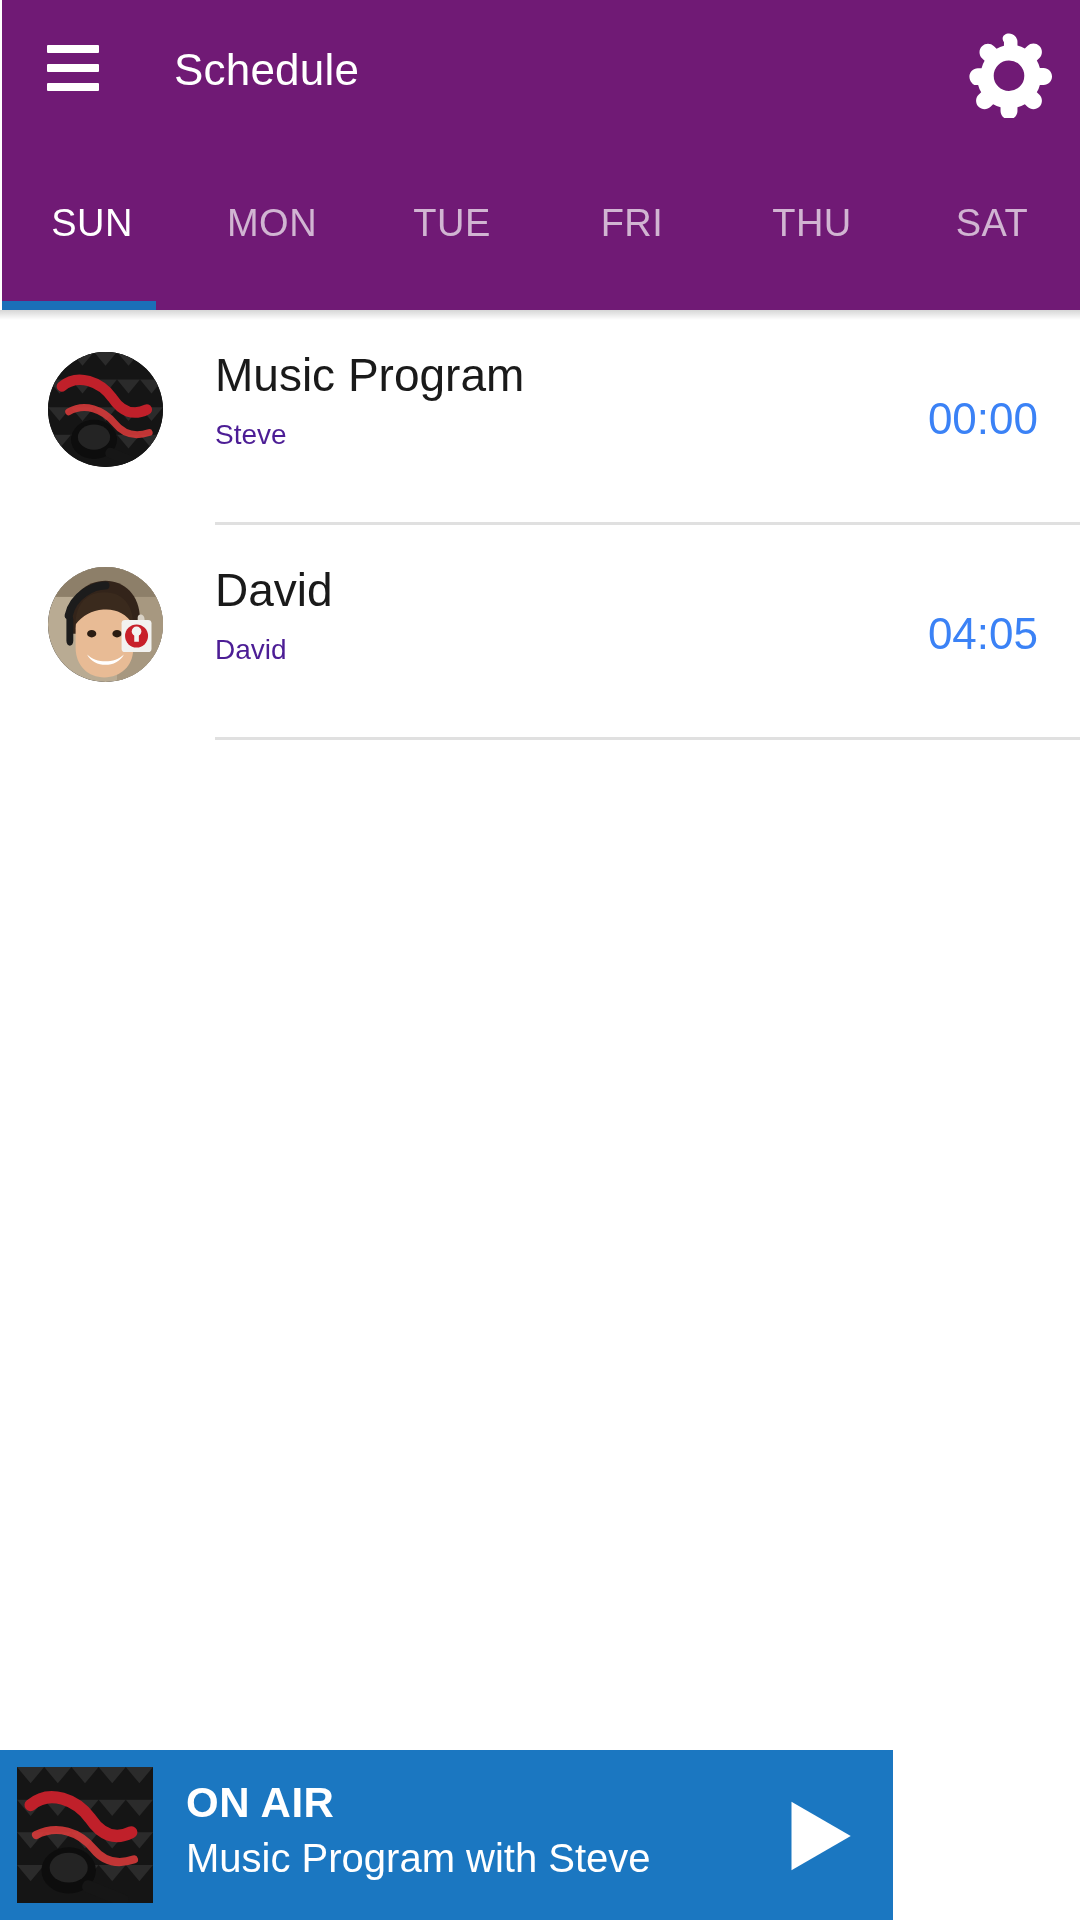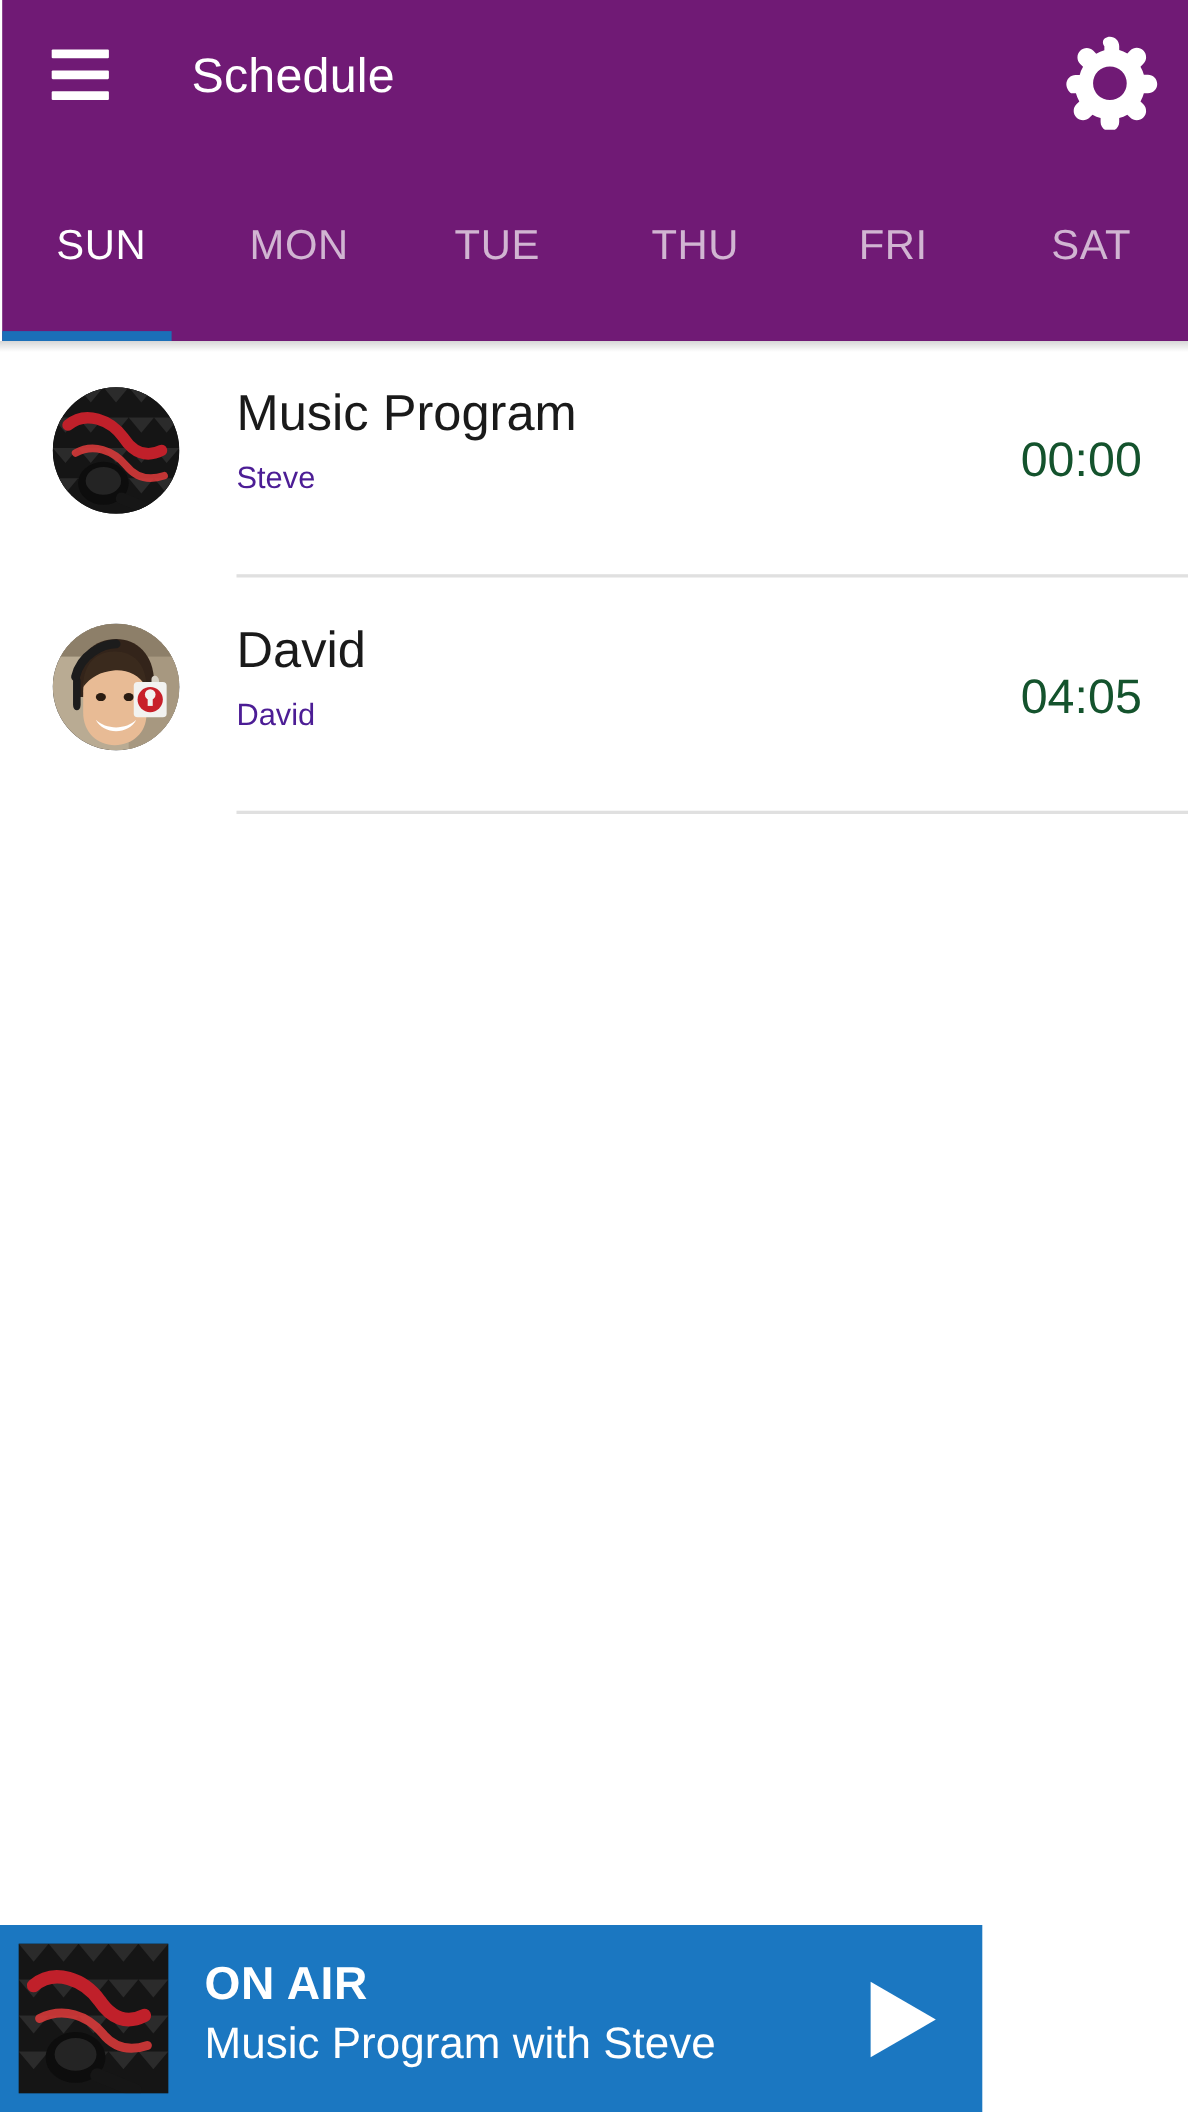--- a/index.html
+++ b/index.html
@@ -90,21 +90,21 @@
     line-height:62px; white-space:nowrap; overflow:hidden;
     text-overflow:ellipsis;
   }
   .row-sub {
     font-size:28px; font-weight:400; color:#4c1d95;
     line-height:50px; margin-top:4px;
     white-space:nowrap; overflow:hidden; text-overflow:ellipsis;
   }
   .row-time {
     position:absolute; right:42px; top:84px;
-    font-size:44px; font-weight:400; color:#14532d;
+    font-size:44px; font-weight:400; color:#3b82f6;
     white-space:nowrap;
   }
   .row-divider {
     position:absolute; left:215px; right:0; bottom:0;
     height:3px; background:#e0e0e0;
   }
 
   
   .player {
     position:absolute; left:0; bottom:0; width:893px; height:170px;
@@ -163,24 +163,24 @@
       <div class="tab active">
         <span class="tab-label">SUN</span>
       </div>
       <div class="tab">
         <span class="tab-label">MON</span>
       </div>
       <div class="tab">
         <span class="tab-label">TUE</span>
       </div>
       <div class="tab">
+        <span class="tab-label">FRI</span>
+      </div>
+      <div class="tab">
         <span class="tab-label">THU</span>
-      </div>
-      <div class="tab">
-        <span class="tab-label">FRI</span>
       </div>
       <div class="tab">
         <span class="tab-label">SAT</span>
       </div>
 
       <div class="tab-indicator"></div>
     </div>
   </div>
 
   <div class="list">

